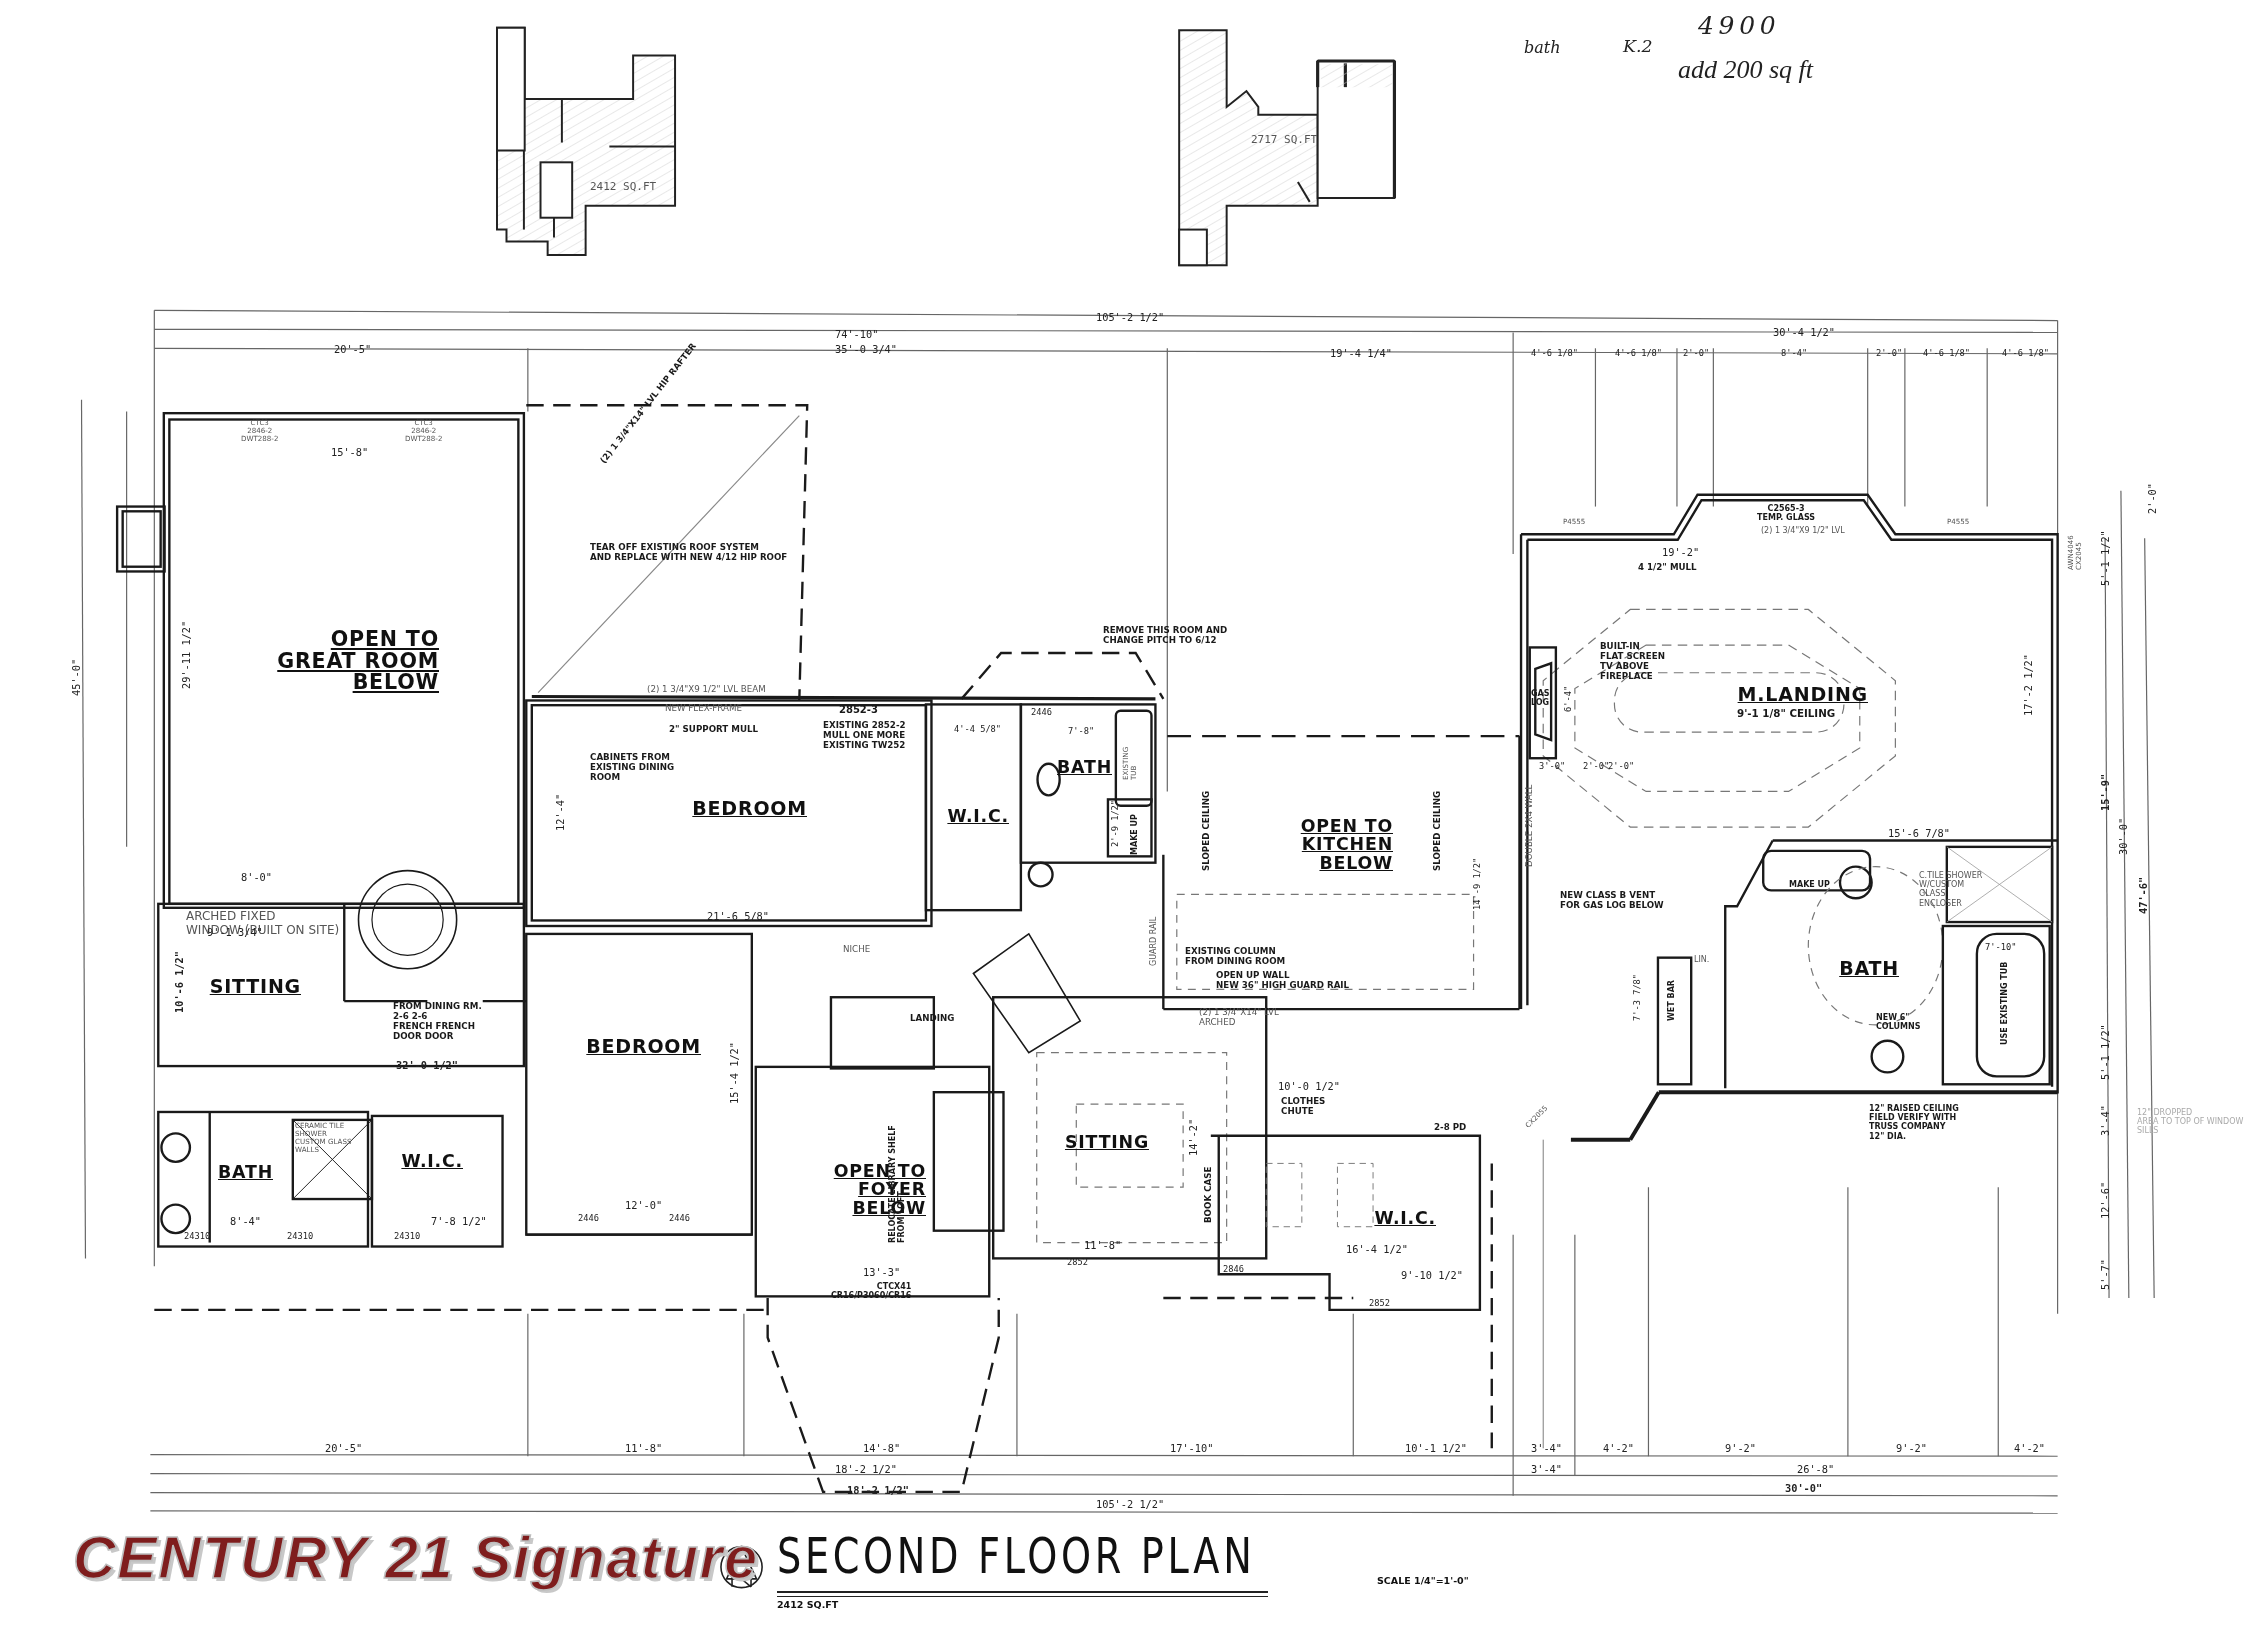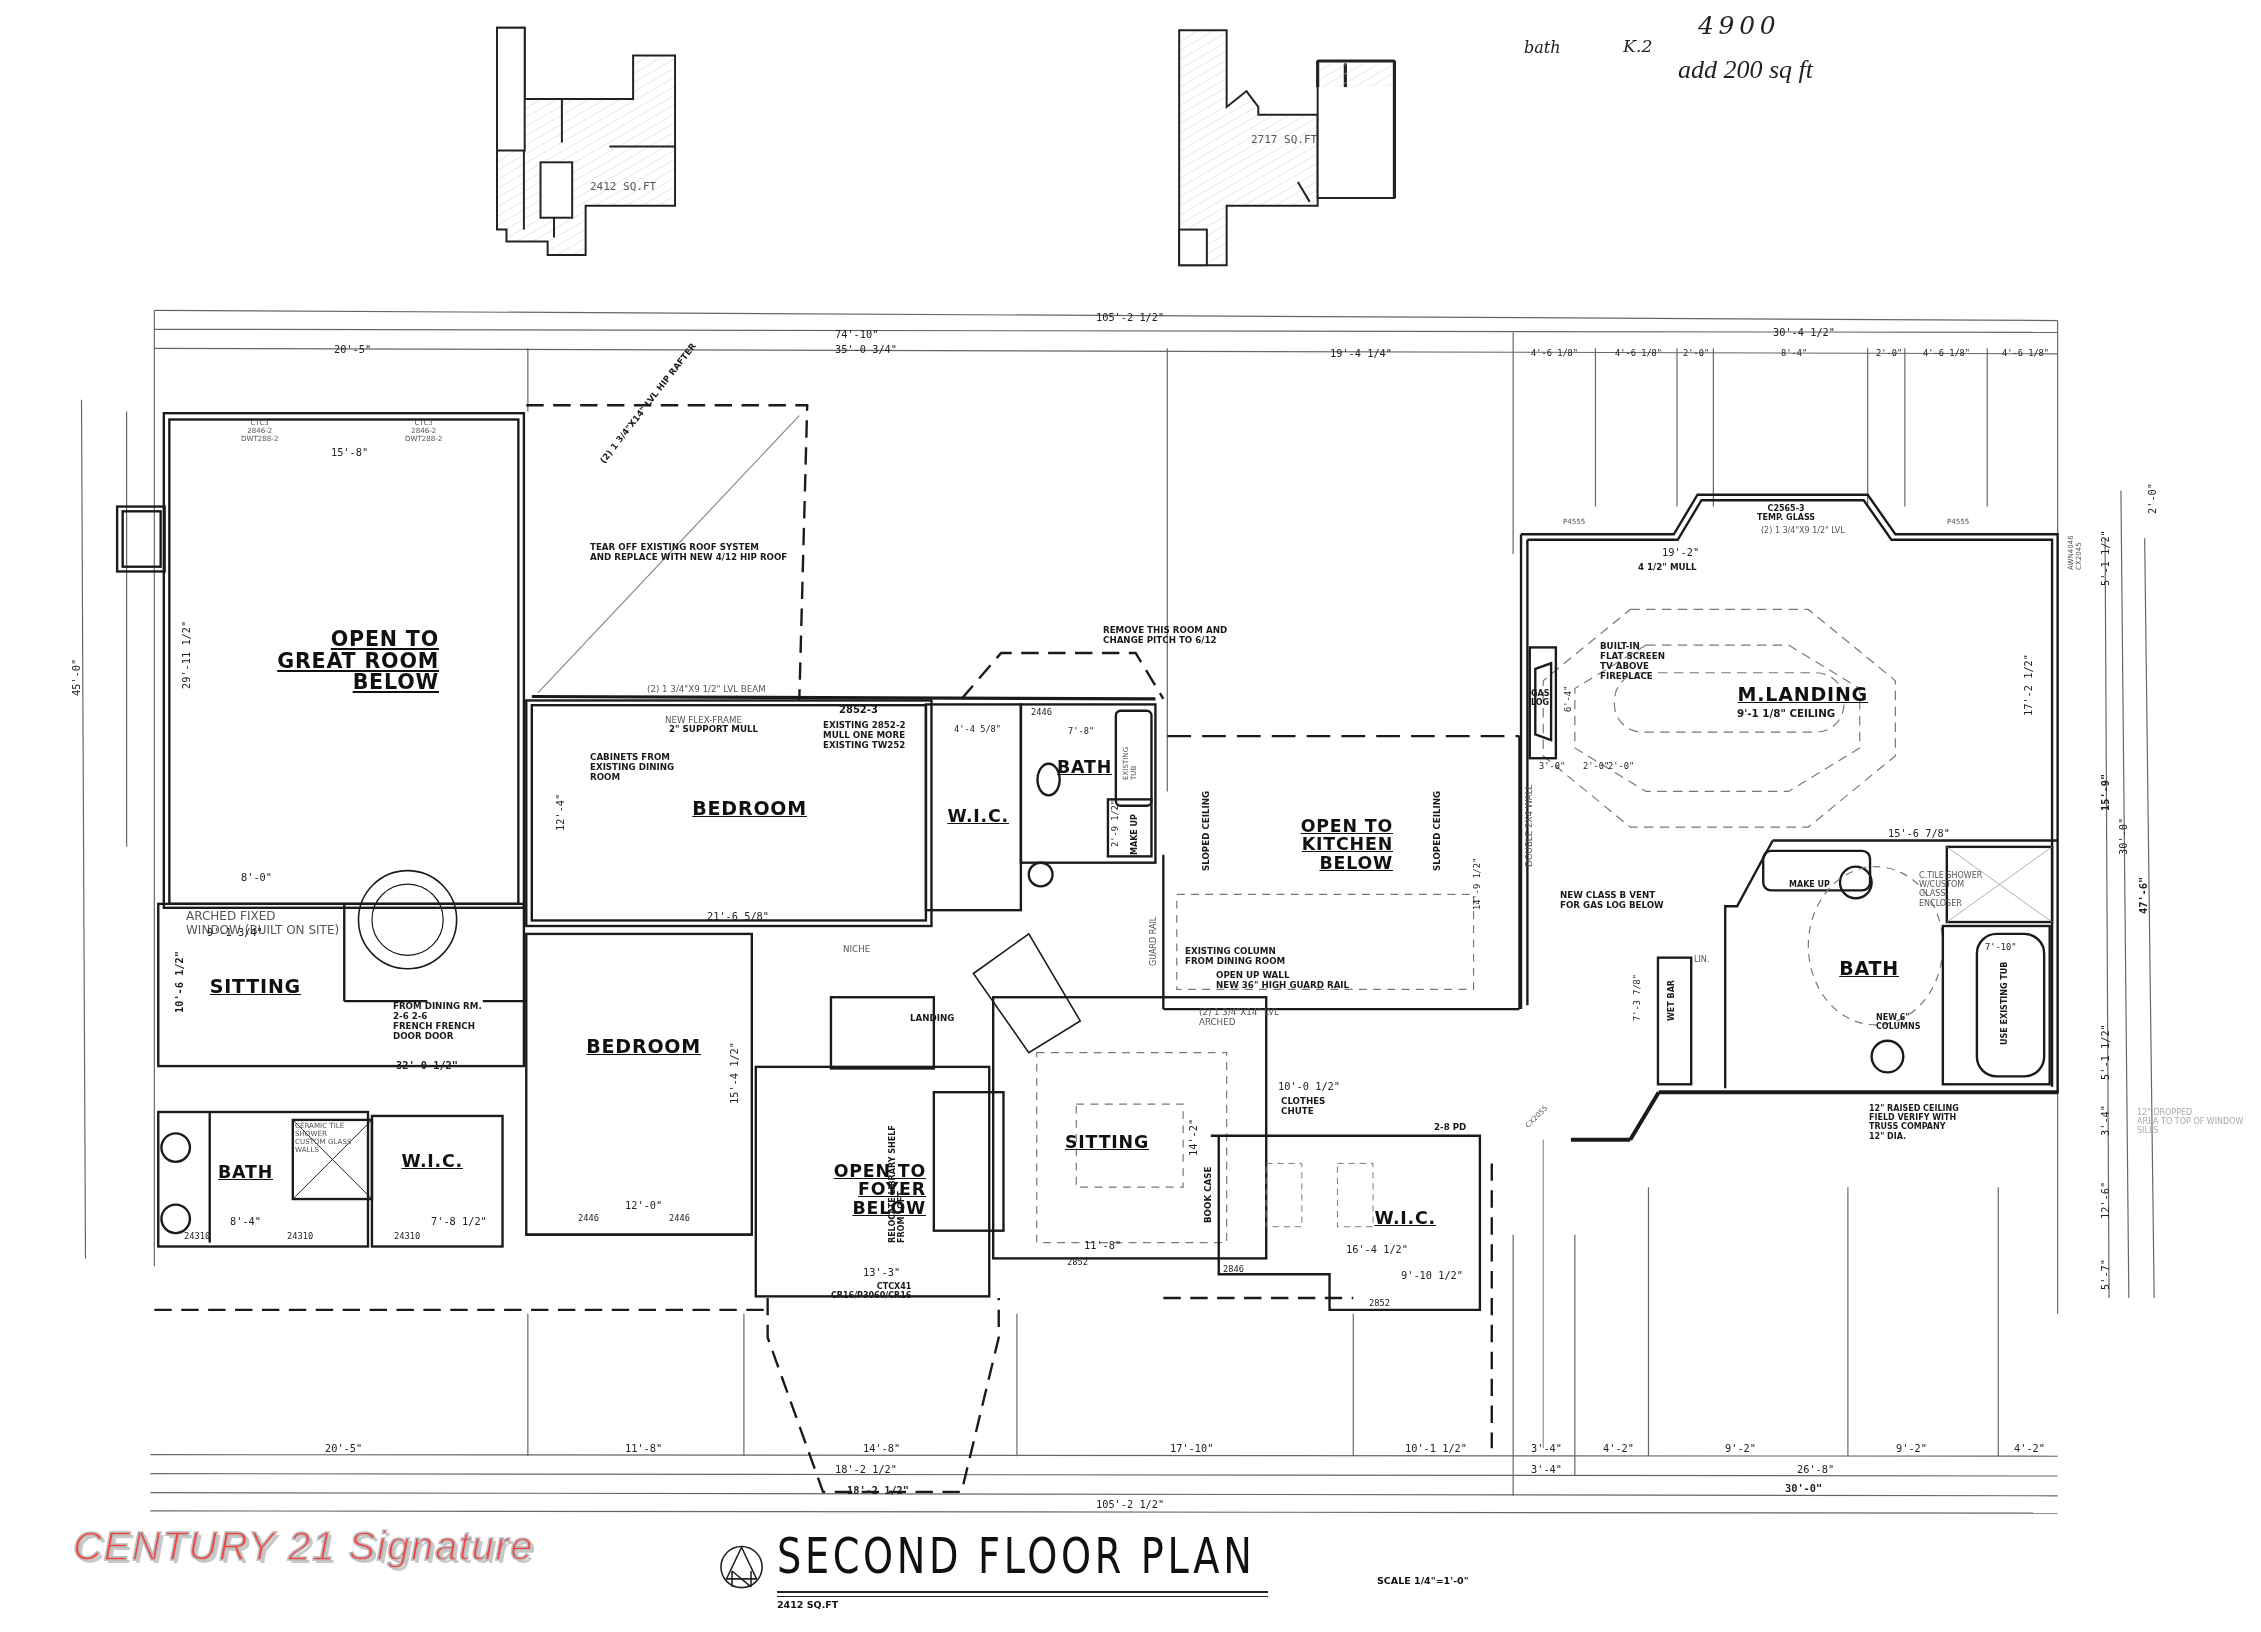--- a/index.html
+++ b/index.html
@@ -4,21 +4,21 @@
 <style>
   html,body{margin:0;padding:0;background:#ffffff;}
   body{width:2261px;height:1632px;position:relative;overflow:hidden;font-family:"Liberation Sans",sans-serif;color:#111;}
   svg.plan{position:absolute;left:0;top:0;}
   .room-label{position:absolute;font-family:"DejaVu Sans",sans-serif;font-weight:bold;text-decoration:underline;text-align:right;color:#111;letter-spacing:0.8px;line-height:1.05;white-space:pre-line;}
   .note{position:absolute;font-family:"DejaVu Sans",sans-serif;font-size:10.3px;font-weight:bold;line-height:1.15;color:#1a1a1a;white-space:pre-line;text-transform:uppercase;}
   .note.light{color:#555;font-weight:normal;}
   .dim{position:absolute;font-family:"DejaVu Sans Mono",monospace;font-size:10.3px;color:#222;white-space:nowrap;}
   .dim.v{transform:rotate(-90deg);transform-origin:left top;}
   .hand{position:absolute;font-family:"DejaVu Serif",serif;font-style:italic;color:#222;}
-  .watermark{position:absolute;left:73px;top:1524px;font-family:"Liberation Sans",sans-serif;font-style:italic;font-weight:normal;font-size:40px;color:#ef4444;-webkit-text-stroke:1.6px #bdbdbd;text-shadow:3.2px 3.2px 0 #c8c8c8;letter-spacing:1.6px;}
+  .watermark{position:absolute;left:73px;top:1524px;font-family:"Liberation Sans",sans-serif;font-style:italic;font-weight:bold;font-size:59px;color:#7f1d1d;-webkit-text-stroke:1.6px #bdbdbd;text-shadow:3.2px 3.2px 0 #c8c8c8;letter-spacing:1.6px;}
   .title{position:absolute;left:777px;top:1528px;font-family:"DejaVu Sans",sans-serif;font-size:49px;font-weight:normal;letter-spacing:4.7px;color:#111;transform:scaleX(0.78);transform-origin:left top;}
   .title-rule{position:absolute;left:777px;top:1591px;width:491px;height:3.2px;border-top:2.4px solid #222;border-bottom:0.8px solid #222;}
   .subtitle{position:absolute;left:777px;top:1599px;font-size:9.5px;font-weight:bold;font-family:"DejaVu Sans",sans-serif;}
   .scale{position:absolute;left:1377px;top:1575px;font-size:9.5px;font-weight:bold;font-family:"DejaVu Sans",sans-serif;}
   .sqft{position:absolute;font-family:"DejaVu Sans Mono",monospace;font-size:11px;color:#555;}
 </style>
 </head>
 <body>
 
 <svg class="plan" width="2261" height="1632" viewBox="0 0 2857 2062" xmlns="http://www.w3.org/2000/svg">
@@ -225,21 +225,21 @@
 <div class="room-label" style="left:1062px;top:1133px;width:87px;font-size:17.4px;">SITTING</div>
 <div class="room-label" style="left:1373px;top:1209px;width:63px;font-size:17.4px;">W.I.C.</div>
 <div class="room-label" style="left:1836px;top:959px;width:63px;font-size:19px;">BATH</div>
 
 <div class="note" style="left:590px;top:542px;font-size:8.7px;">TEAR OFF EXISTING ROOF SYSTEM
 AND REPLACE WITH NEW 4/12 HIP ROOF</div>
 <div class="note" style="left:598px;top:459px;font-size:8.7px;transform:rotate(-52deg);transform-origin:left top;">(2) 1 3/4"x14" LVL HIP RAFTER</div>
 <div class="note" style="left:1103px;top:625px;font-size:8.7px;">REMOVE THIS ROOM AND
 CHANGE PITCH TO 6/12</div>
 <div class="note light" style="left:647px;top:684px;font-size:8.7px;">(2) 1 3/4"x9 1/2" LVL BEAM</div>
-<div class="note light" style="left:665px;top:703px;font-size:8.7px;margin-top:12px;">NEW FLEX-FRAME</div>
+<div class="note light" style="left:665px;top:703px;font-size:8.7px;">NEW FLEX-FRAME</div>
 <div class="note" style="left:669px;top:724px;font-size:8.7px;">2" SUPPORT MULL</div>
 <div class="note" style="left:839px;top:704px;font-size:10px;">2852-3</div>
 <div class="note" style="left:823px;top:720px;font-size:8.7px;">EXISTING 2852-2
 MULL ONE MORE
 EXISTING TW252</div>
 <div class="note" style="left:590px;top:752px;font-size:8.7px;">CABINETS FROM
 EXISTING DINING
 ROOM</div>
 <div class="note light" style="left:843px;top:944px;font-size:8.7px;">NICHE</div>
 <div class="note light" style="left:186px;top:910px;font-size:12px;">ARCHED FIXED

